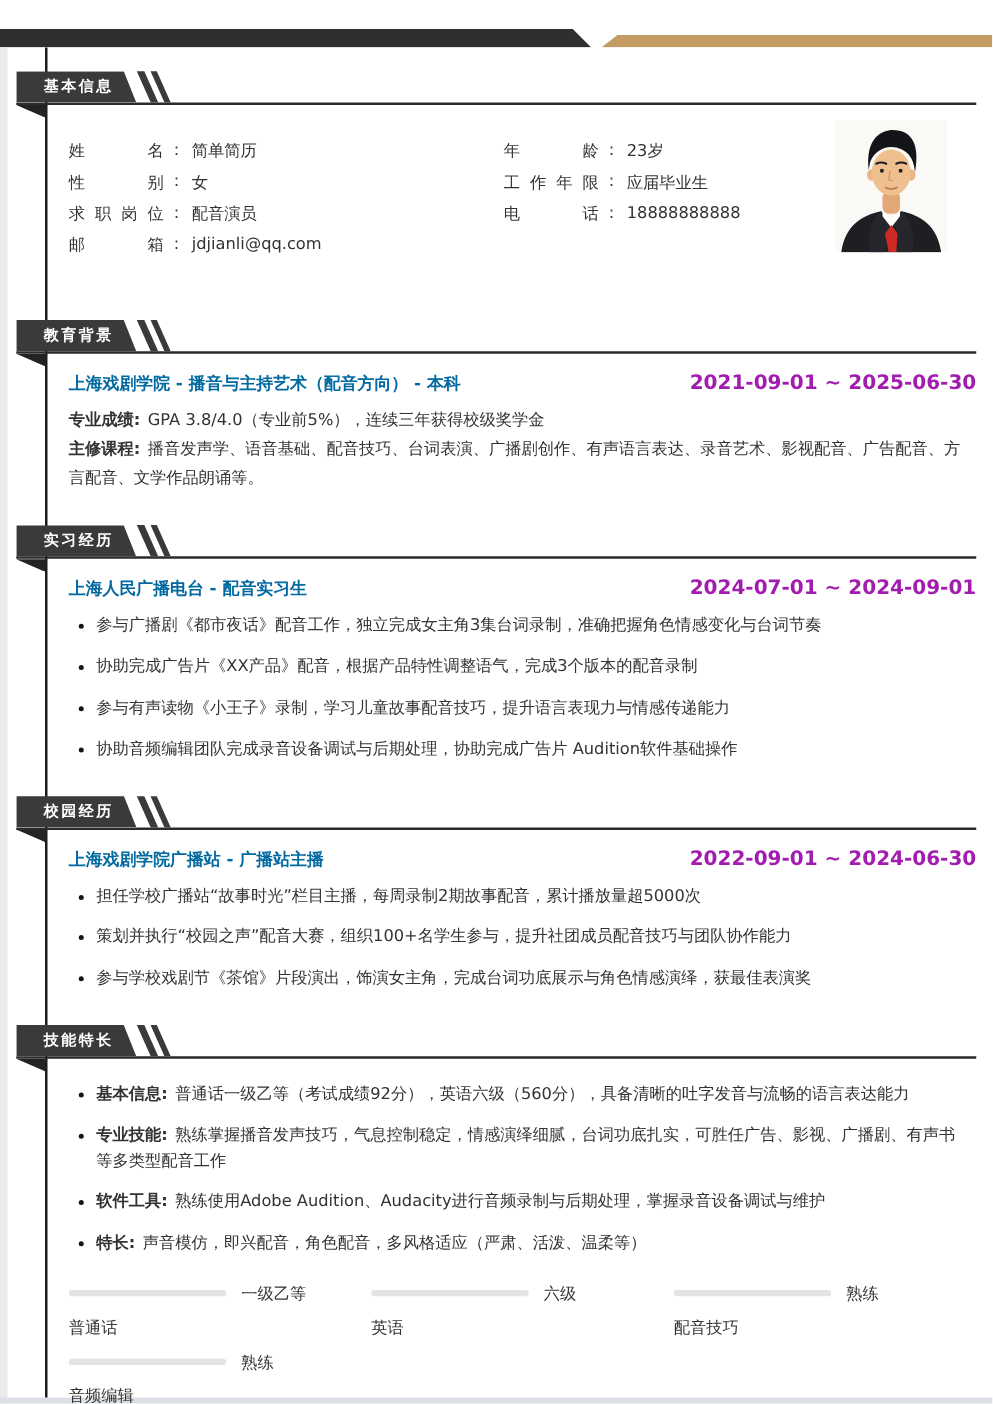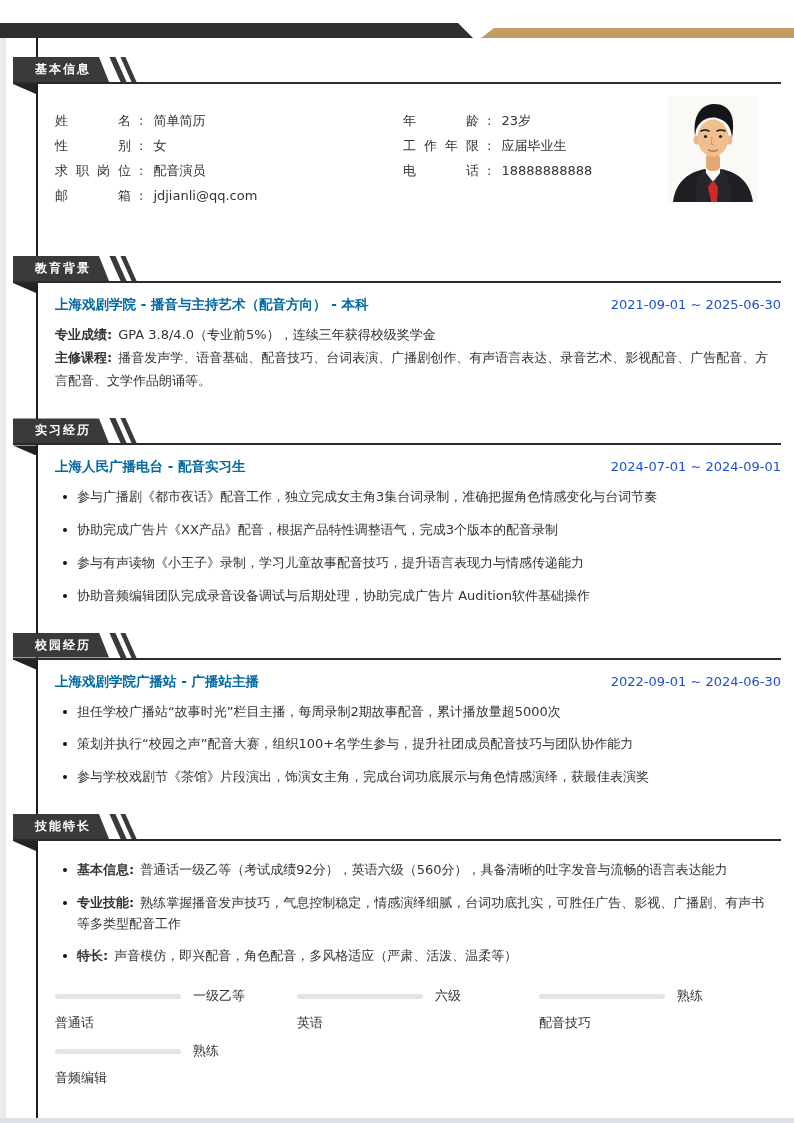--- a/index.html
+++ b/index.html
@@ -39,21 +39,21 @@
   .col-right{flex:1;}
   .field{display:flex;align-items:center;height:25px;font-size:13px;}
   .f-label{width:76px;text-align:justify;text-align-last:justify;}
   .f-colon{margin:0 10px 0 8px;}
   .photo{position:absolute;right:23px;top:12px;width:90px;height:106px;overflow:hidden;border-radius:2px;}
   .photo svg{display:block;}
 
   
   .item-title-row{display:flex;justify-content:space-between;align-items:baseline;margin-bottom:9px;}
   .item-title{font-size:13.5px;font-weight:bold;color:#0369a1;}
-  .item-date{font-size:13px;font-weight:normal;color:#1d4ed8;}
+  .item-date{font-size:16px;font-weight:bold;color:#a21caf;}
   .edu-line{font-size:13px;line-height:1.78;}
   .b-label{font-weight:bold;margin-right:6px;}
 
   ul.bullets{list-style:none;margin:4px;padding:2px 0 0 0;}
   ul.bullets li{position:relative;padding-left:18px;font-size:13px;line-height:1.6;margin-bottom:12px;}
   ul.bullets li::before{content:"";position:absolute;left:4px;top:8px;width:4px;height:4px;border-radius:50%;background:#141414;}
 
   
   .bars{display:flex;flex-wrap:wrap;padding-top:8px;}
   .bar-item{width:33.33%;margin-bottom:10px;}
@@ -251,20 +251,23 @@
         <ul class="bullets">
 
             <li>
               <span class="b-label">基本信息:</span><span>普通话一级乙等（考试成绩92分），英语六级（560分），具备清晰的吐字发音与流畅的语言表达能力</span>
             </li>
 
             <li>
               <span class="b-label">专业技能:</span><span>熟练掌握播音发声技巧，气息控制稳定，情感演绎细腻，台词功底扎实，可胜任广告、影视、广播剧、有声书等多类型配音工作</span>
             </li>
 
+            <li>
+              <span class="b-label">软件工具:</span><span>熟练使用Adobe Audition、Audacity进行音频录制与后期处理，掌握录音设备调试与维护</span>
+            </li>
 
             <li>
               <span class="b-label">特长:</span><span>声音模仿，即兴配音，角色配音，多风格适应（严肃、活泼、温柔等）</span>
             </li>
           </ul>
         <div class="bars">
 
             <div class="bar-item">
               <div class="bar-row">
                 <div class="bar-track"></div>

